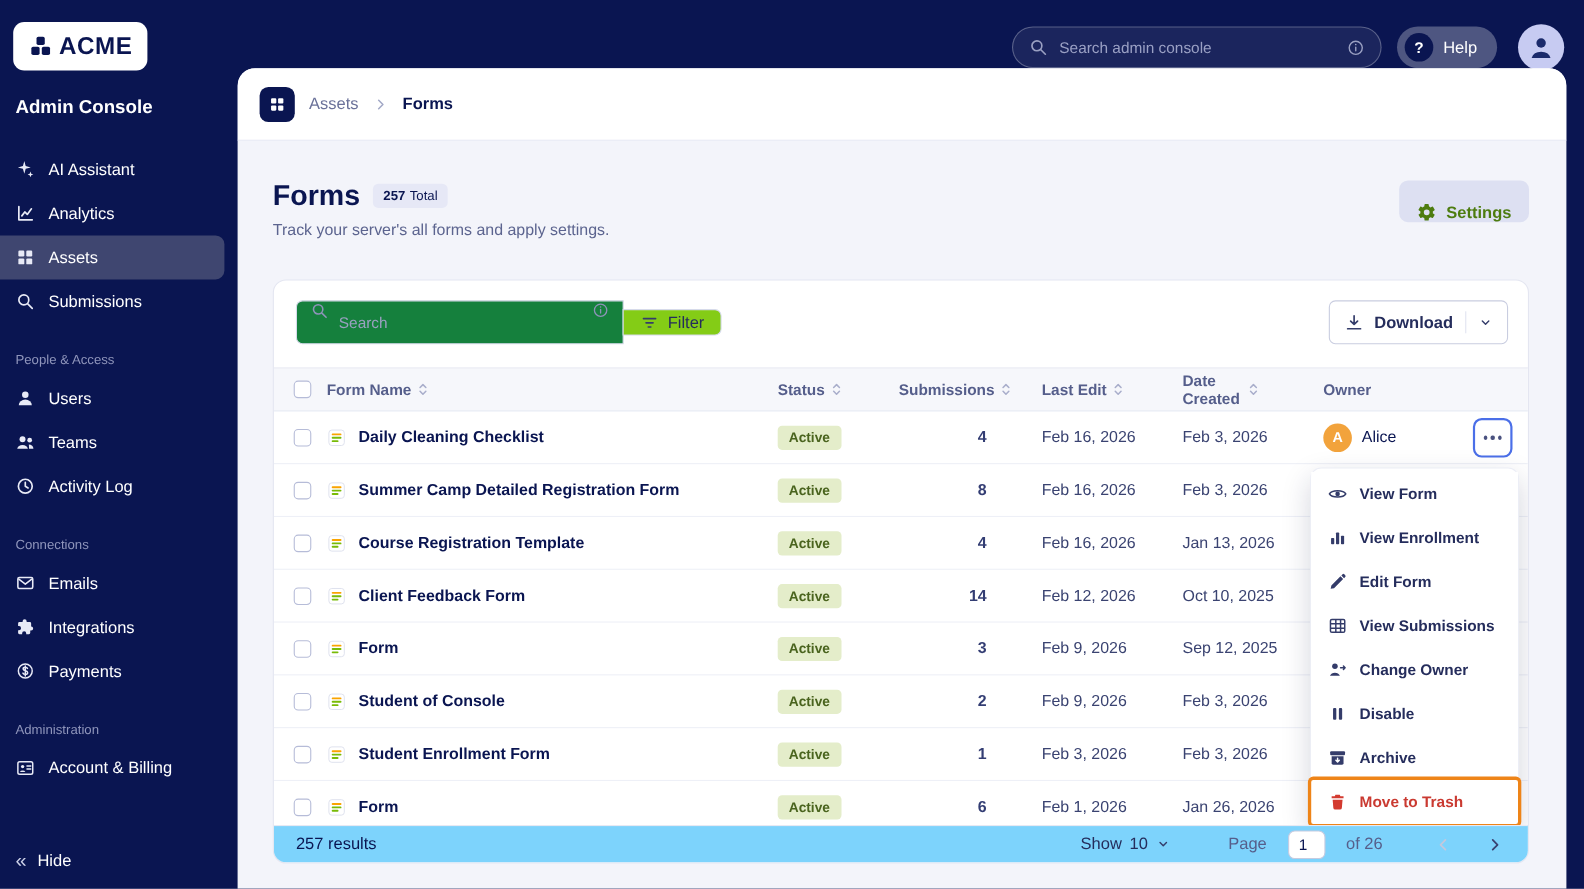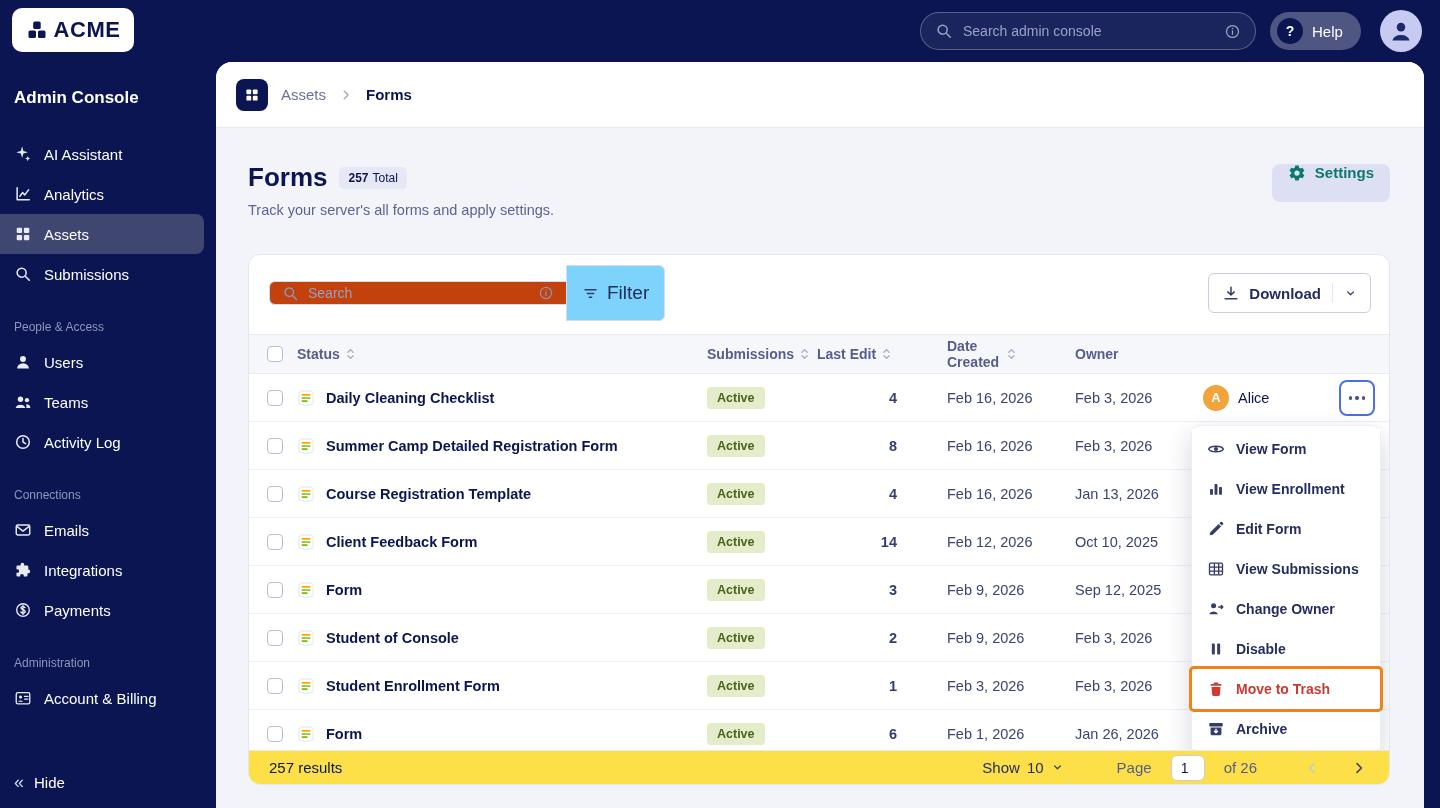--- a/index.html
+++ b/index.html
@@ -7,21 +7,21 @@
   body {
     font-family:"Liberation Sans",sans-serif;
     background:#0a1551;
     color:#0a1551;
     position:relative;
     overflow:hidden;
   }
   .ic { display:block; flex:none; }
 
   
-  .topbar { position:absolute; top:0; left:0; width:1440px; height:62px; }
+  .topbar { position:absolute; top:12px; left:0; width:1440px; height:62px; }
   .logo-box { position:absolute; left:12px; top:8px; width:122px; height:44px; background:#fff; border-radius:10px;
     display:flex; align-items:center; justify-content:center; gap:6px; }
   .logo-text { font-size:22px; font-weight:bold; color:#0a1551; letter-spacing:.5px; }
   .topbar-search { position:absolute; left:920px; top:12px; width:336px; height:38px; border-radius:19px;
     border:1px solid rgba(255,255,255,.28); background:rgba(255,255,255,.07);
     display:flex; align-items:center; padding:0 14px; gap:10px; color:#9aa0c2; }
   .topbar-search input { flex:1; background:transparent; border:none; outline:none; color:#e7e9f6; font-size:14px; }
   .topbar-search input::placeholder { color:#9aa0c4; }
   .help-pill { position:absolute; left:1270px; top:12px; height:38px; border-radius:19px;
     background:rgba(255,255,255,.28); display:flex; align-items:center; gap:9px; padding:0 18px 0 7px;
@@ -55,34 +55,34 @@
   .crumb-sep { color:#a2a8c6; }
   .crumb-current { font-size:15px; font-weight:bold; color:#0a1551; }
 
   .content { position:relative; padding:34px 34px 0 32px; }
   .title-row { display:flex; align-items:center; gap:12px; }
   .page-title { font-size:26px; font-weight:800; color:#0a1551; }
   .total-badge { background:#e6e8f6; border-radius:5px; padding:4px 9px; font-size:12px; color:#0a1551; }
   .total-badge b { font-weight:bold; margin-right:4px; }
   .subtitle { margin-top:9px; font-size:14.5px; color:#5c648f; }
   .settings-btn { position:absolute; top:36px; right:34px; height:38px; background:#dde0f2; border:none;
-    border-radius:8px; display:flex; align-items:flex-start; gap:9px; padding:0 16px; font-size:15px; font-weight:600;
-    color:#0f766e; cursor:pointer; font-family:inherit; }
+    border-radius:8px; display:flex; align-items:flex-end; gap:9px; padding:0 16px; font-size:15px; font-weight:600;
+    color:#4d7c0f; cursor:pointer; font-family:inherit; }
 
   
   .card { position:relative; margin-top:36px; width:1142px; height:531px; background:#fff;
     border:1px solid #e4e6f1; border-radius:12px; overflow:hidden; }
   .card-toolbar { position:absolute; top:18px; left:20px; right:18px; height:40px; display:flex; align-items:center; }
-  .search-box { width:298px; height:24px; border:1px solid #d6daea; border-radius:6px 0 0 6px; background:#c2410c;
-    display:flex; align-items:center; gap:9px; padding:0 12px; color:#8d93b8; }
+  .search-box { width:298px; height:40px; border:1px solid #d6daea; border-radius:6px 0 0 6px; background:#15803d;
+    display:flex; gap:9px; padding:0 12px; color:#8d93b8; }
   .search-box input { flex:1; border:none; outline:none; font-size:14px; color:#0a1551; background:transparent; }
   .search-box input::placeholder { color:#9aa0c0; }
-  .filter-btn { height:56px; border:1px solid #d6daea; border-left:1px solid #d6daea; margin-left:-1px;
-    border-radius:0 6px 6px 0; background:#7dd3fc; display:flex; align-items:center; gap:8px; padding:0 15px;
-    font-size:19px; color:#252d5c; font-weight:500; cursor:pointer; font-family:inherit; }
+  .filter-btn { height:24px; border:1px solid #d6daea; border-left:1px solid #d6daea; margin-left:-1px;
+    border-radius:0 6px 6px 0; background:#84cc16; display:flex; align-items:center; gap:8px; padding:0 15px;
+    font-size:15px; color:#252d5c; font-weight:500; cursor:pointer; font-family:inherit; }
   .download-btn { margin-left:auto; height:40px; border:1px solid #c9cde0; border-radius:6px; background:#fff;
     display:flex; align-items:center; gap:9px; padding:0 13px; font-size:15px; font-weight:600; color:#252d5c;
     cursor:pointer; font-family:inherit; }
   .dl-divider { width:1px; height:20px; background:#e1e4f0; margin:0 2px; }
 
   .tgrid { display:grid; grid-template-columns:48px 410px 110px 130px 128px 128px 140px 1fr; align-items:center; }
   .thead { position:absolute; top:79px; left:0; right:0; height:40px; background:#f6f7fb;
     border-top:1px solid #e9ebf4; border-bottom:1px solid #e9ebf4; }
   .th { display:flex; align-items:center; gap:6px; font-size:14px; font-weight:600; color:#555e8b; }
   .th .wrapcap { display:inline-block; width:54px; line-height:1.15; }
@@ -109,21 +109,21 @@
   .ctx-menu { position:absolute; left:942px; top:170px; width:190px; background:#fff; border:1px solid #eceef6;
     border-radius:10px; box-shadow:0 10px 26px rgba(20,25,70,.18); padding:3px 0; z-index:30; }
   .menu-item { height:40px; display:flex; align-items:center; gap:11px; padding:0 15px; font-size:14px;
     font-weight:600; color:#252d5c; cursor:pointer; background:#fff; }
   .menu-item .ic { color:#343c6a; }
   .menu-item.danger { color:#ca3a31; }
   .menu-item.danger .ic { color:#d33a2f; }
   .menu-item.highlight { box-shadow:0 0 0 3px #ee8418; border-radius:2px; position:relative; z-index:2; }
 
   
-  .pagbar { position:absolute; left:0; right:0; bottom:0; height:34px; background:#fde047; border-top:1px solid #e7e9f3;
+  .pagbar { position:absolute; left:0; right:0; bottom:0; height:34px; background:#7dd3fc; border-top:1px solid #e7e9f3;
     display:flex; align-items:center; padding:0 16px 0 20px; z-index:40; }
   .results { font-size:15px; font-weight:500; color:#0a1551; }
   .pag-right { margin-left:auto; display:flex; align-items:center; gap:19px; }
   .show-ctl { display:flex; align-items:center; gap:7px; font-size:15px; color:#252d5c; cursor:pointer; margin-right:34px; }
   .pg-label { font-size:15px; color:#565e8a; }
   .pg-input { width:34px; height:26px; border:1px solid #c6cbe0; border-radius:6px; font-size:14px; color:#0a1551;
     padding-left:9px; outline:none; font-family:inherit; }
   .pg-of { font-size:15px; color:#565e8a; margin-right:22px; }
   .pg-chev { width:28px; height:28px; display:flex; align-items:center; justify-content:center; cursor:pointer; }
 </style>
@@ -332,20 +332,27 @@
           <span class="dl-divider"></span>
           <svg class="ic" width="13" height="13" viewBox="0 0 20 20" fill="none" stroke="#343c6a" stroke-width="2" stroke-linecap="round" stroke-linejoin="round">
             <path d="M5.5 7.5l4.5 4.5 4.5-4.5"></path>
           </svg>
         </button>
       </div>
 
       <div class="thead tgrid">
         <span class="cb"></span>
         <div class="th">
+            <span>Form Name</span>
+          <svg class="ic sort" width="9" height="14" viewBox="0 0 10 16" fill="none" stroke="currentColor" stroke-width="1.6" stroke-linecap="round" stroke-linejoin="round">
+              <path d="M2 6l3-3 3 3"></path>
+              <path d="M2 10l3 3 3-3"></path>
+            </svg>
+          </div>
+        <div class="th">
             <span>Status</span>
           <svg class="ic sort" width="9" height="14" viewBox="0 0 10 16" fill="none" stroke="currentColor" stroke-width="1.6" stroke-linecap="round" stroke-linejoin="round">
               <path d="M2 6l3-3 3 3"></path>
               <path d="M2 10l3 3 3-3"></path>
             </svg>
           </div>
         <div class="th">
             <span>Submissions</span>
           <svg class="ic sort" width="9" height="14" viewBox="0 0 10 16" fill="none" stroke="currentColor" stroke-width="1.6" stroke-linecap="round" stroke-linejoin="round">
               <path d="M2 6l3-3 3 3"></path>
@@ -573,34 +580,34 @@
           </svg>
           <span>Change Owner</span>
         </div>
         <div class="menu-item">
           <svg class="ic" width="18" height="18" viewBox="0 0 20 20" fill="currentColor">
             <rect x="5.4" y="4" width="3.3" height="12" rx="1"></rect>
               <rect x="11.3" y="4" width="3.3" height="12" rx="1"></rect>
           </svg>
           <span>Disable</span>
         </div>
-        <div class="menu-item danger highlight">
-          <svg class="ic" width="18" height="18" viewBox="0 0 20 20" fill="currentColor">
-            <path d="M7.8 2.8h4.4l.6 1.6h3.2v1.9H4V4.4h3.2l.6-1.6z"></path>
-            <path d="M5 7.8h10l-.7 8.3a1.9 1.9 0 0 1-1.9 1.7H7.6a1.9 1.9 0 0 1-1.9-1.7L5 7.8z"></path>
-          </svg>
-          <span>Move to Trash</span>
-        </div>
         <div class="menu-item">
           <svg class="ic" width="18" height="18" viewBox="0 0 20 20">
             <rect x="2.5" y="3.2" width="15" height="4" rx="1" fill="currentColor"></rect>
             <path d="M4 8.4h12v7.1A1.5 1.5 0 0 1 14.5 17h-9A1.5 1.5 0 0 1 4 15.5V8.4z" fill="currentColor"></path>
             <path d="M10 10.3v3.4M8.3 12.4l1.7 1.7 1.7-1.7" fill="none" stroke="#ffffff" stroke-width="1.5" stroke-linecap="round" stroke-linejoin="round"></path>
           </svg>
           <span>Archive</span>
+        </div>
+        <div class="menu-item danger highlight">
+          <svg class="ic" width="18" height="18" viewBox="0 0 20 20" fill="currentColor">
+            <path d="M7.8 2.8h4.4l.6 1.6h3.2v1.9H4V4.4h3.2l.6-1.6z"></path>
+            <path d="M5 7.8h10l-.7 8.3a1.9 1.9 0 0 1-1.9 1.7H7.6a1.9 1.9 0 0 1-1.9-1.7L5 7.8z"></path>
+          </svg>
+          <span>Move to Trash</span>
         </div>
       </div>
 
       <div class="pagbar">
         <span class="results">257 results</span>
         <div class="pag-right">
           <div class="show-ctl">
             <span>Show</span>
             <span>10</span>
             <svg class="ic" width="13" height="13" viewBox="0 0 20 20" fill="none" stroke="#343c6a" stroke-width="2" stroke-linecap="round" stroke-linejoin="round">

